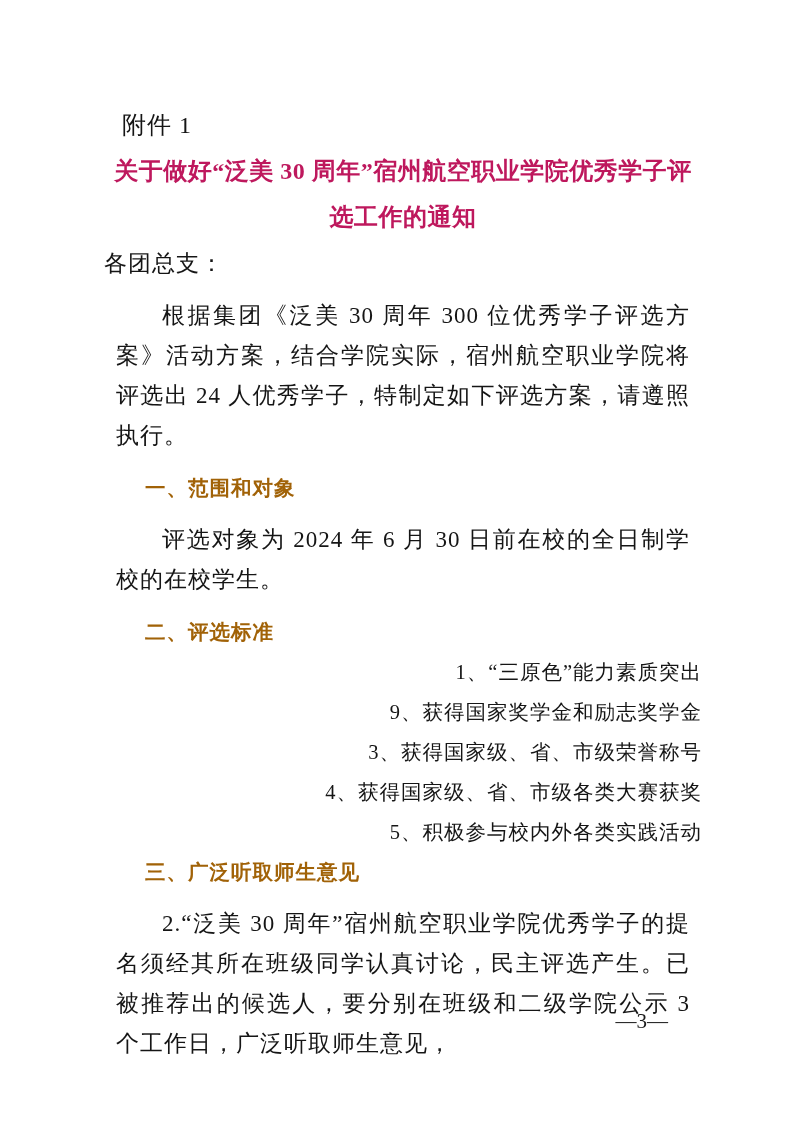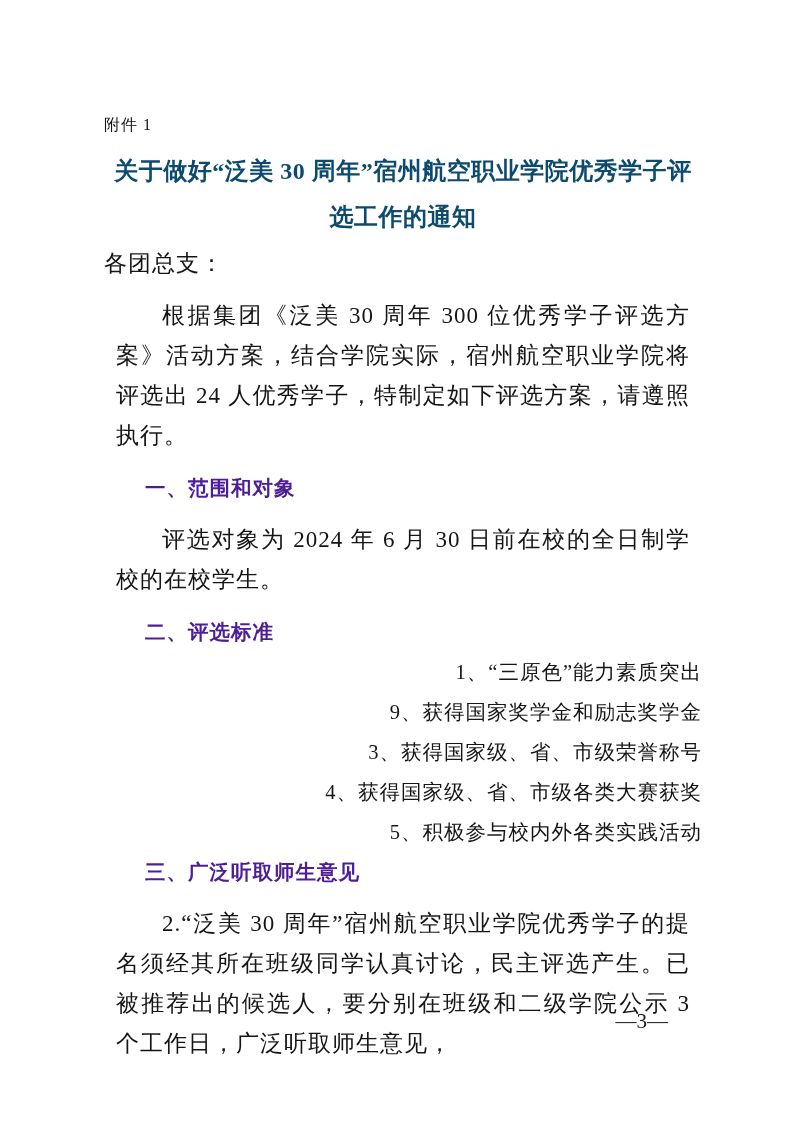--- a/index.html
+++ b/index.html
@@ -14,31 +14,32 @@
   .page {
     position: absolute; inset: 0;
     background: #ffffff;
   }
   .content {
     position: absolute;
     left: 104px; top: 110px;
     width: 598px;
   }
   .attachment {
-    font-size: 16px;
+    font-size: 24px;
     line-height: 30px;
     letter-spacing: 1px;
+    margin-left: 18px;
   }
   .title {
     font-size: 24px;
     font-weight: 700;
     line-height: 46px;
     margin: 8px 0 4px 0;
     text-align: center;
-    color: #0c4a6e;
+    color: #be185d;
     letter-spacing: 0.5px;
   }
   .salutation {
     font-size: 23px;
     line-height: 40px;
     letter-spacing: 1px;
     margin: 0;
   }
   .para {
     font-size: 23px;
@@ -48,21 +49,21 @@
     text-align: justify;
     margin: 12px;
   }
   .heading {
     font-size: 20.5px;
     font-weight: 700;
     line-height: 40px;
     letter-spacing: 1px;
     text-indent: 2em;
     margin: 0;
-    color: #4c1d95;
+    color: #a16207;
   }
   .item {
     font-size: 20.5px;
     line-height: 40px;
     letter-spacing: 1px;
     text-indent: 2em;
     margin: 0;
     text-align: right;
   }
   .page-number {

